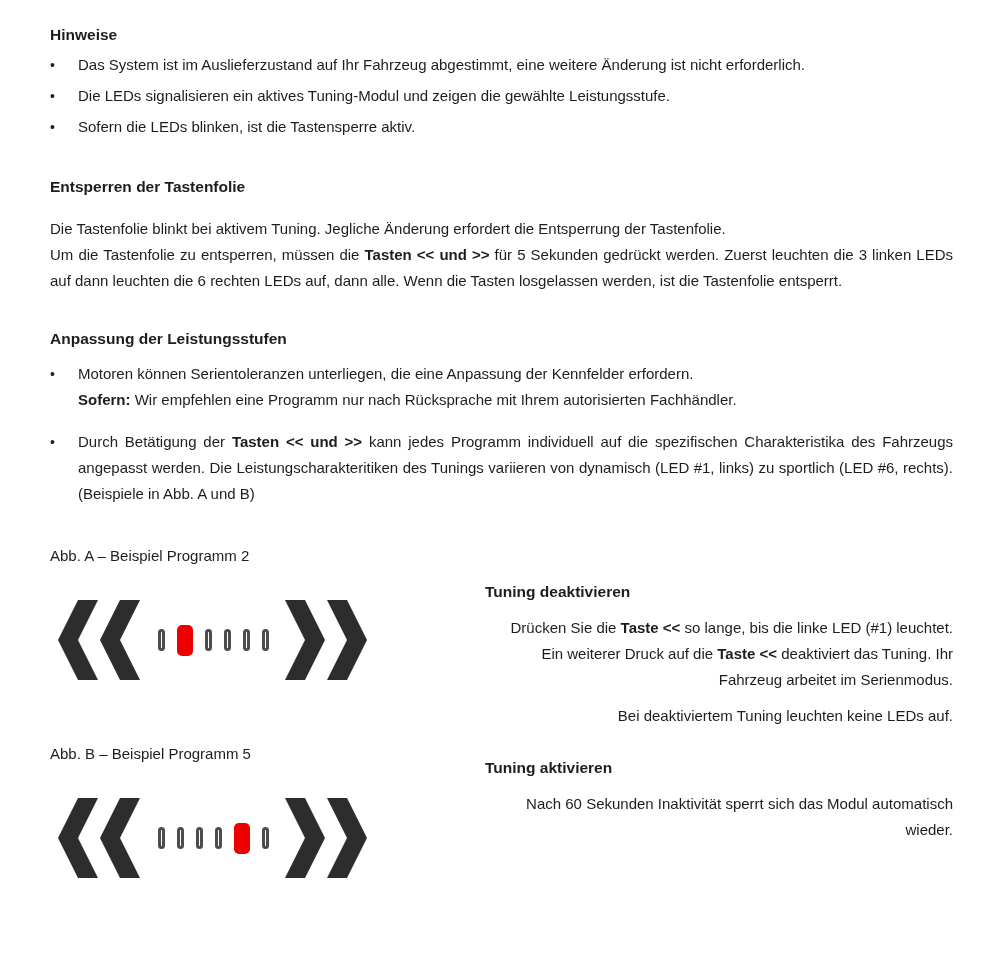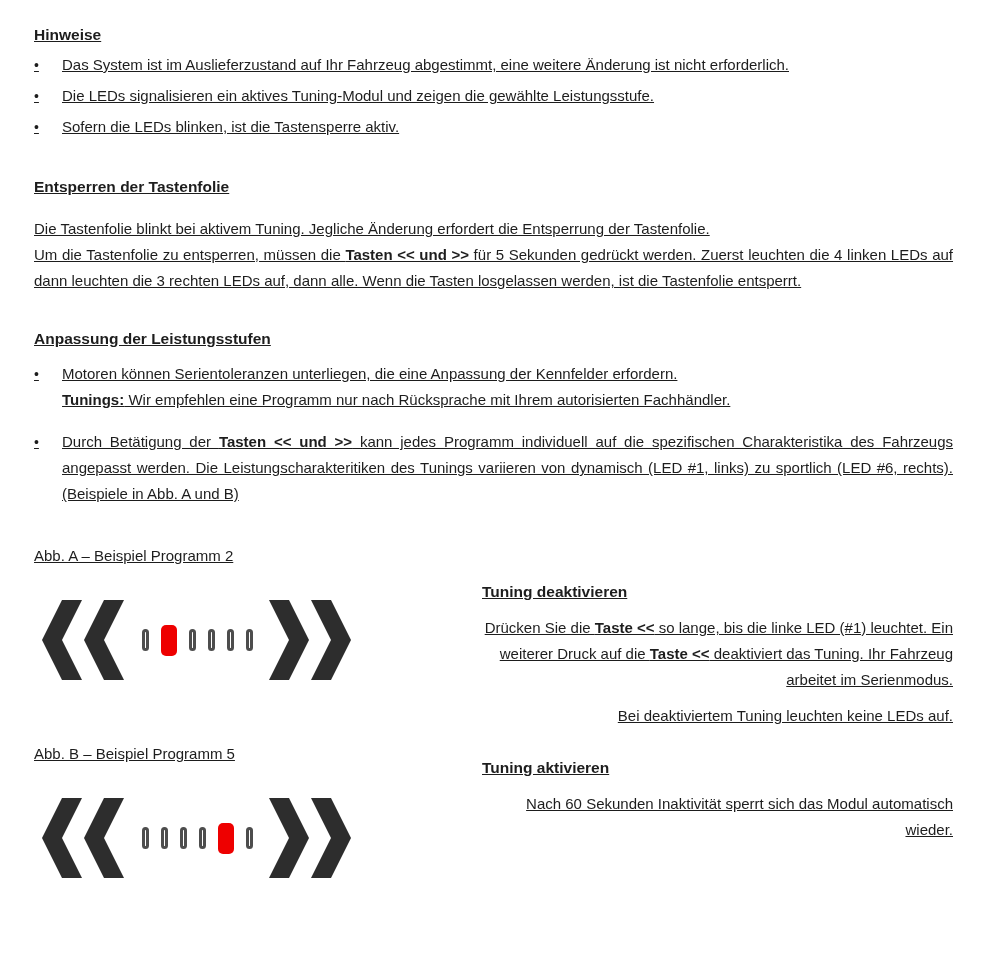--- a/index.html
+++ b/index.html
@@ -9,21 +9,21 @@
     --led-active:#ee0000;
   }
   *{box-sizing:border-box;}
   html,body{margin:0;padding:0;}
   body{
     width:1000px;height:975px;background:#ffffff;overflow:hidden;
     color:var(--text);
     font-family:"Liberation Sans", sans-serif;
     font-size:15px;line-height:26px;
   }
-  .page{padding:22px 47px 0 34px;text-decoration:underline;}
+  .page{padding:22px 47px 0 50px;}
   h2{
     font-size:15.5px;font-weight:700;margin:0;line-height:26px;
   }
   .justify{text-align:justify;}
   
   .bullets{margin-top:4px;}
   .bullet-item{display:flex;margin-bottom:5px;}
   .bullet-marker{width:28px;flex:0 0 28px;font-size:14px;}
   .bullet-text{flex:1;}
   
@@ -75,32 +75,32 @@
         <span class="bullet-marker">•</span>
         <div class="bullet-text"><span>Sofern die LEDs blinken, ist die Tastensperre aktiv.</span></div>
       </div>
     </div>
   </section>
 
   <section class="section-entsperren">
     <h2>Entsperren der Tastenfolie</h2>
     <div class="para-group">
       <div><span>Die Tastenfolie blinkt bei aktivem Tuning. Jegliche Änderung erfordert die Entsperrung der Tastenfolie.</span></div>
-      <div class="justify"><span>Um die Tastenfolie zu entsperren, müssen die </span><b>Tasten &lt;&lt; und &gt;&gt;</b><span> für 5 Sekunden gedrückt werden. Zuerst leuchten die 4 linken LEDs auf dann leuchten die 3 rechten LEDs auf, dann alle. Wenn die Tasten losgelassen werden, ist die Tastenfolie entsperrt.</span></div>
+      <div class="justify"><span>Um die Tastenfolie zu entsperren, müssen die </span><b>Tasten &lt;&lt; und &gt;&gt;</b><span> für 5 Sekunden gedrückt werden. Zuerst leuchten die 3 linken LEDs auf dann leuchten die 6 rechten LEDs auf, dann alle. Wenn die Tasten losgelassen werden, ist die Tastenfolie entsperrt.</span></div>
     </div>
   </section>
 
   <section class="section-anpassung">
     <h2>Anpassung der Leistungsstufen</h2>
     <div class="bullets">
       <div class="bullet-item">
         <span class="bullet-marker">•</span>
         <div class="bullet-text">
           <div><span>Motoren können Serientoleranzen unterliegen, die eine Anpassung der Kennfelder erfordern.</span></div>
-          <div><b>Tunings:</b><span> Wir empfehlen eine Programm nur nach Rücksprache mit Ihrem autorisierten Fachhändler.</span></div>
+          <div><b>Sofern:</b><span> Wir empfehlen eine Programm nur nach Rücksprache mit Ihrem autorisierten Fachhändler.</span></div>
         </div>
       </div>
       <div class="bullet-item">
         <span class="bullet-marker">•</span>
         <div class="bullet-text justify"><span>Durch Betätigung der </span><b>Tasten &lt;&lt; und &gt;&gt;</b><span> kann jedes Programm individuell auf die spezifischen Charakteristika des Fahrzeugs angepasst werden. Die Leistungscharakteritiken des Tunings variieren von dynamisch (LED #1, links) zu sportlich (LED #6, rechts).(Beispiele in Abb. A und B)</span></div>
       </div>
     </div>
   </section>
 
   <div class="columns">

